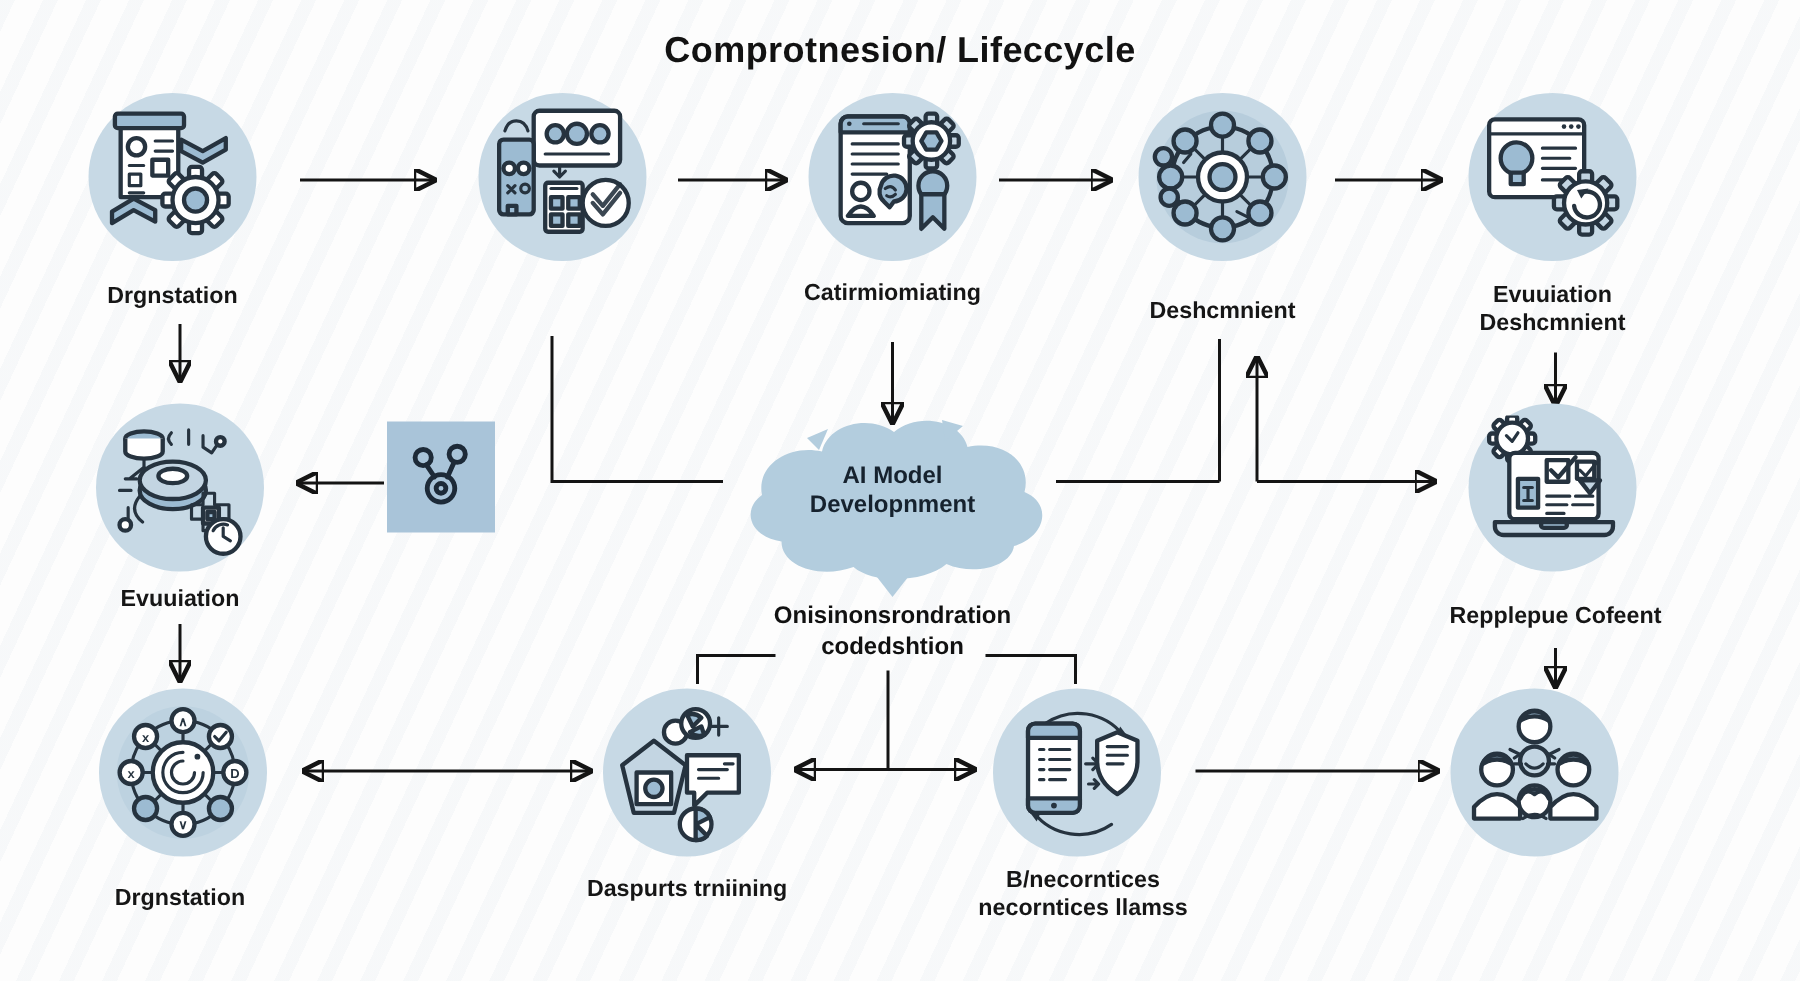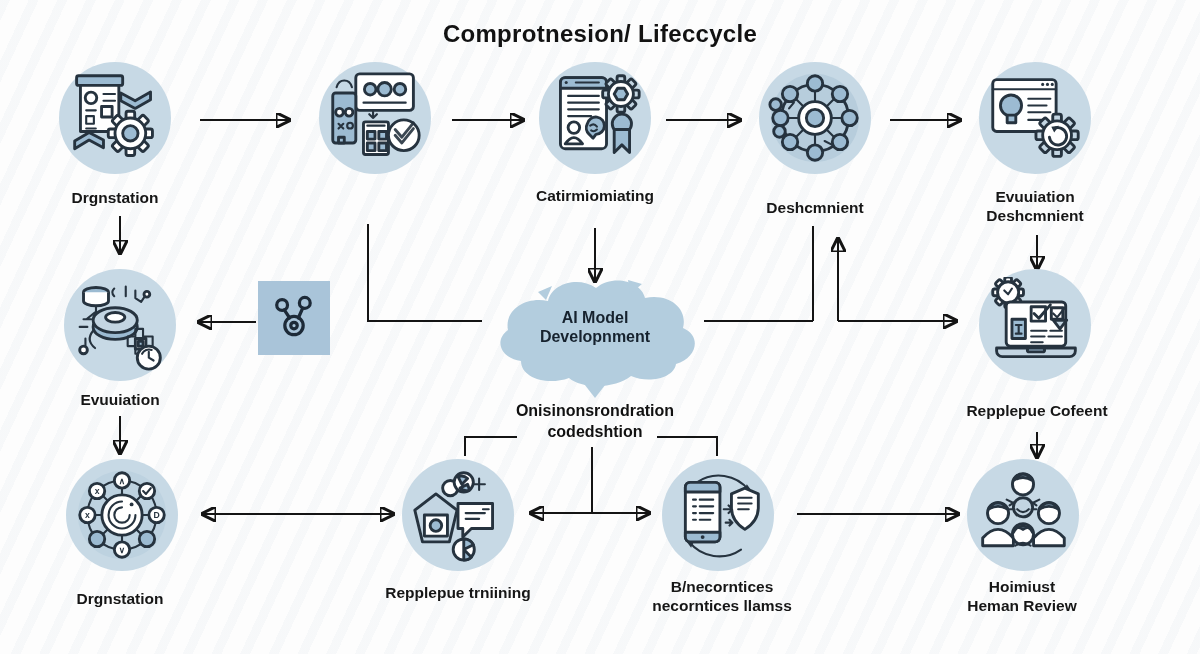--- a/index.html
+++ b/index.html
@@ -315,21 +315,21 @@
       <path class="ln2" d="M72 12 v12 M66 18 h12"></path>
       <polygon class="fl" points="27,28 49,45 41,78 13,78 5,45"></polygon>
       <rect class="fw" x="15" y="50" width="24" height="22"></rect>
       <circle class="fs" cx="27" cy="61" r="6"></circle>
       <path class="fw" d="M50 38 h36 v26 h-22 l-9 9 v-9 h-5 z"></path>
       <path class="ln2" d="M58 48 h20 M58 54 h14 M76 44 h6"></path>
       <circle class="fw" cx="56" cy="86" r="11"></circle>
       <path class="fs" d="M56 86 L56 75 a11 11 0 0 1 10 6 z M56 86 l8 8 a11 11 0 0 1 -8 3 z"></path>
     </svg>
   </div>
-  <div class="lbl" style="left:458px;top:583px">Repplepue trniining</div>
+  <div class="lbl" style="left:458px;top:583px">Daspurts trniining</div>
 
   <div class="node-circle" style="left:662px;top:459px">
     <svg viewBox="0 0 100 100">
       <path class="ln2" d="M28 16 a40 40 0 0 1 54 8"></path>
       <path class="fd" d="M80 18 l6 8 l-10 1 z"></path>
       <path class="ln2" d="M74 86 a40 40 0 0 1 -54 -8"></path>
       <path class="fd" d="M22 84 l-6 -8 l10 -1 z"></path>
       <rect class="fw" x="16" y="16" width="36" height="62" rx="5"></rect>
       <path class="fs" d="M16 21 a5 5 0 0 1 5 -5 h26 a5 5 0 0 1 5 5 v5 h-36 z"></path>
       <path class="fs" d="M16 68 h36 v5 a5 5 0 0 1 -5 5 h-26 a5 5 0 0 1 -5 -5 z"></path>
@@ -354,16 +354,14 @@
       <path class="fs" d="M14 44 a11 11 0 0 1 20 0 q-10 -6 -20 0 z"></path>
       <path class="fw" d="M8 82 v-8 q16 -18 32 0 v8 z"></path>
       <circle class="fw" cx="77" cy="48" r="11"></circle>
       <path class="fs" d="M67 44 a11 11 0 0 1 20 0 q-10 -6 -20 0 z"></path>
       <path class="fw" d="M61 82 v-8 q16 -18 32 0 v8 z"></path>
       <circle class="fw" cx="50" cy="70" r="11"></circle>
       <path class="fs" d="M40 68 a11 11 0 0 1 20 0 q-4 -8 -10 -3 q-6 -5 -10 3 z"></path>
       <path class="ln2" d="M42 82 q8 -6 16 0"></path>
     </svg>
   </div>
-  <div class="lbl" style="left:1022px;top:577px">Hoimiust
-Heman Review</div>
 
 </div>
 
 </body></html>

